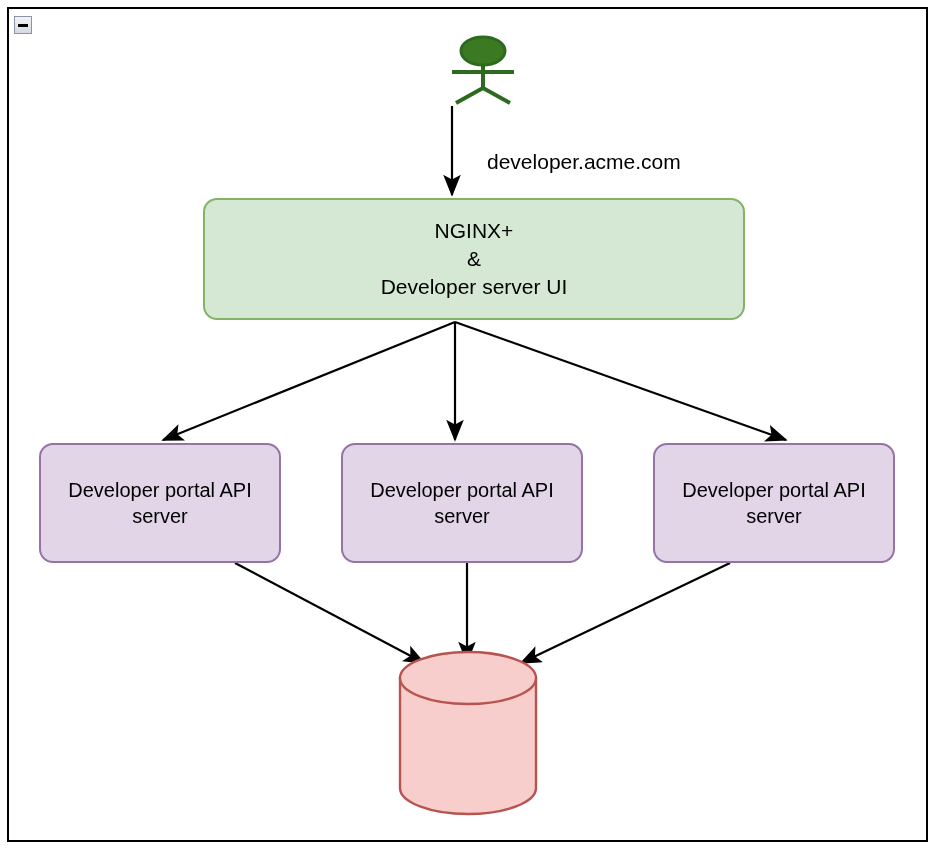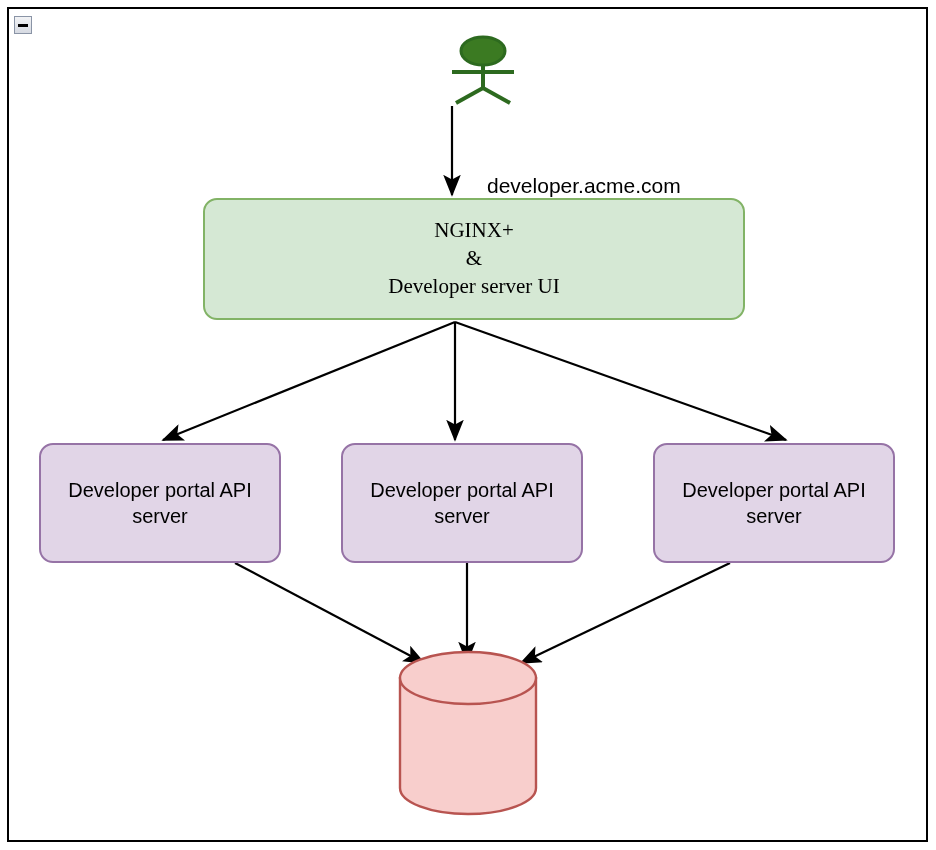--- a/index.html
+++ b/index.html
@@ -73,21 +73,20 @@
     color: #000000;
   }
   #node-nginx {
     left: 203px;
     top: 198px;
     width: 542px;
     height: 122px;
     background: #d5e8d4;
     border: 2px solid #82b366;
     font-size: 21px;
-    font-family: Liberation Serif, serif;
   }
   .api-node {
     top: 443px;
     width: 242px;
     height: 120px;
     background: #e1d5e7;
     border: 2px solid #9673a6;
     font-size: 20px;
     padding: 15px 10px;
   }
@@ -95,21 +94,20 @@
   #node-api-2 { left: 341px; }
   #node-api-3 { left: 653px; }
 
   
   .edge-label {
     position: absolute;
     color: #000000;
     font-size: 21px;
     white-space: nowrap;
     z-index: 25;
-    margin-top: 24px;
   }
   #label-domain { left: 487px; top: 150px; }
   #label-hostname { left: 622px; top: 337px; }
 
   
   #label-db {
     position: absolute;
     left: 400px;
     top: 745px;
     width: 136px;

